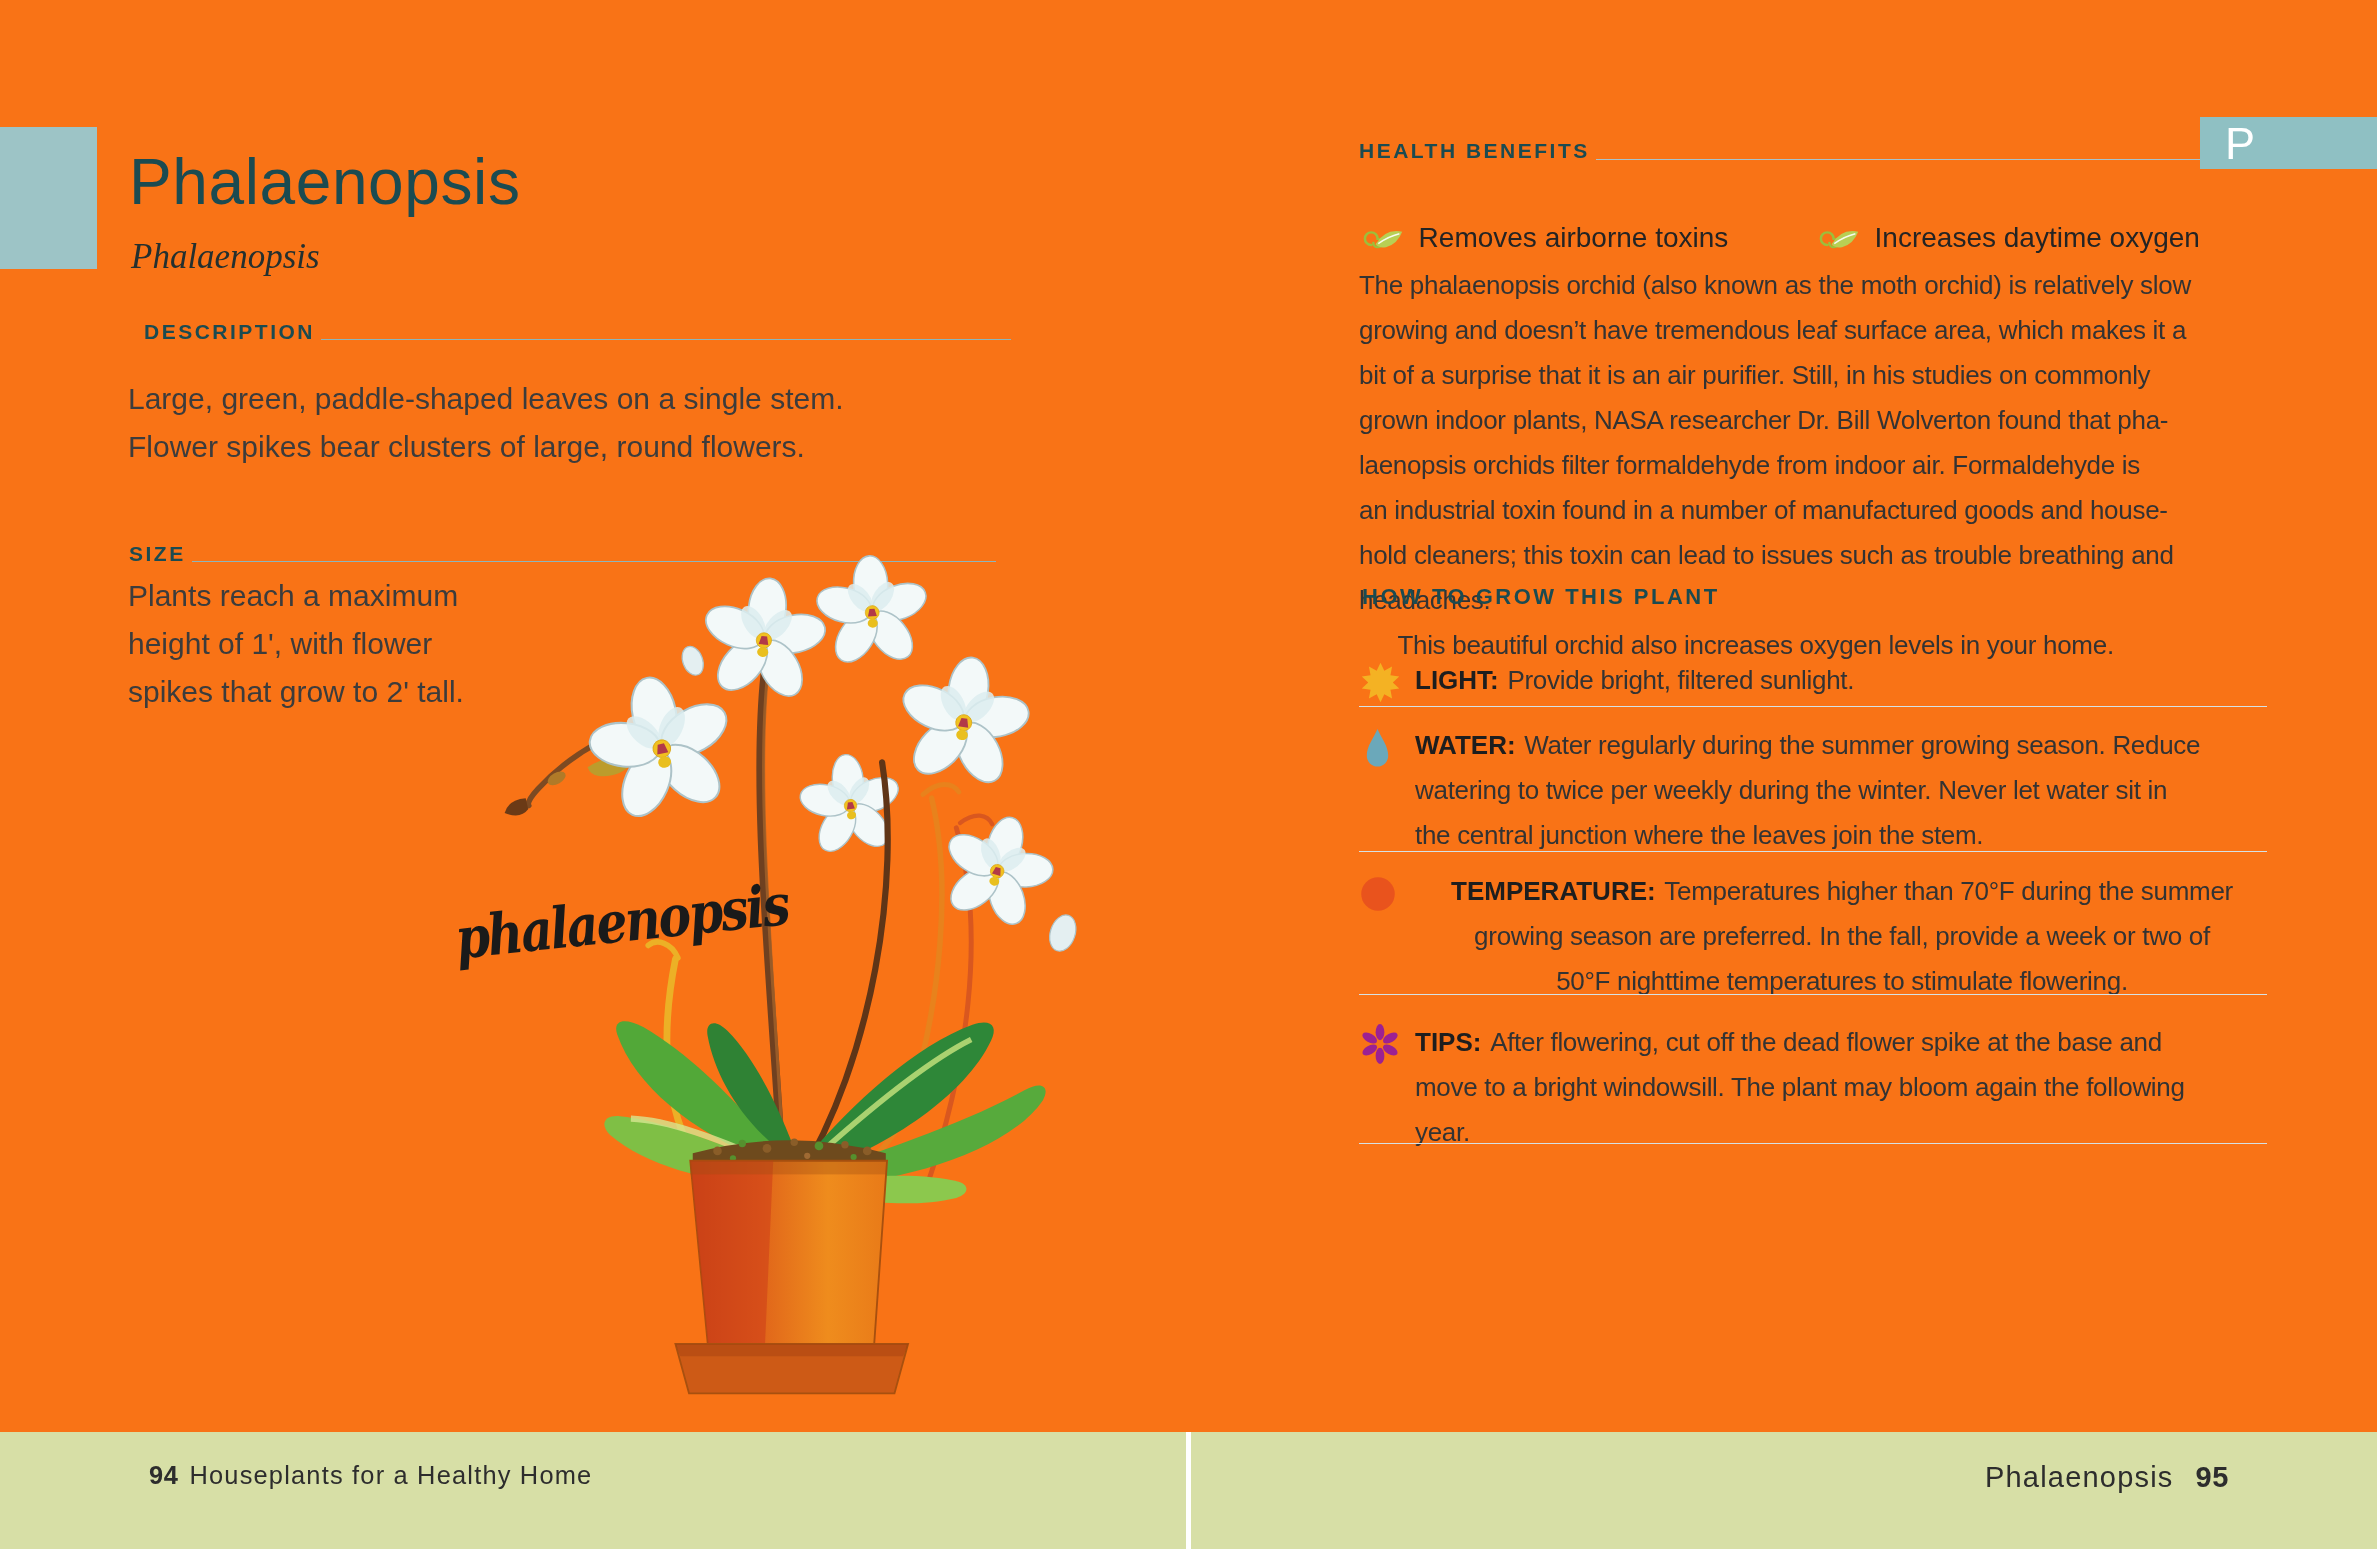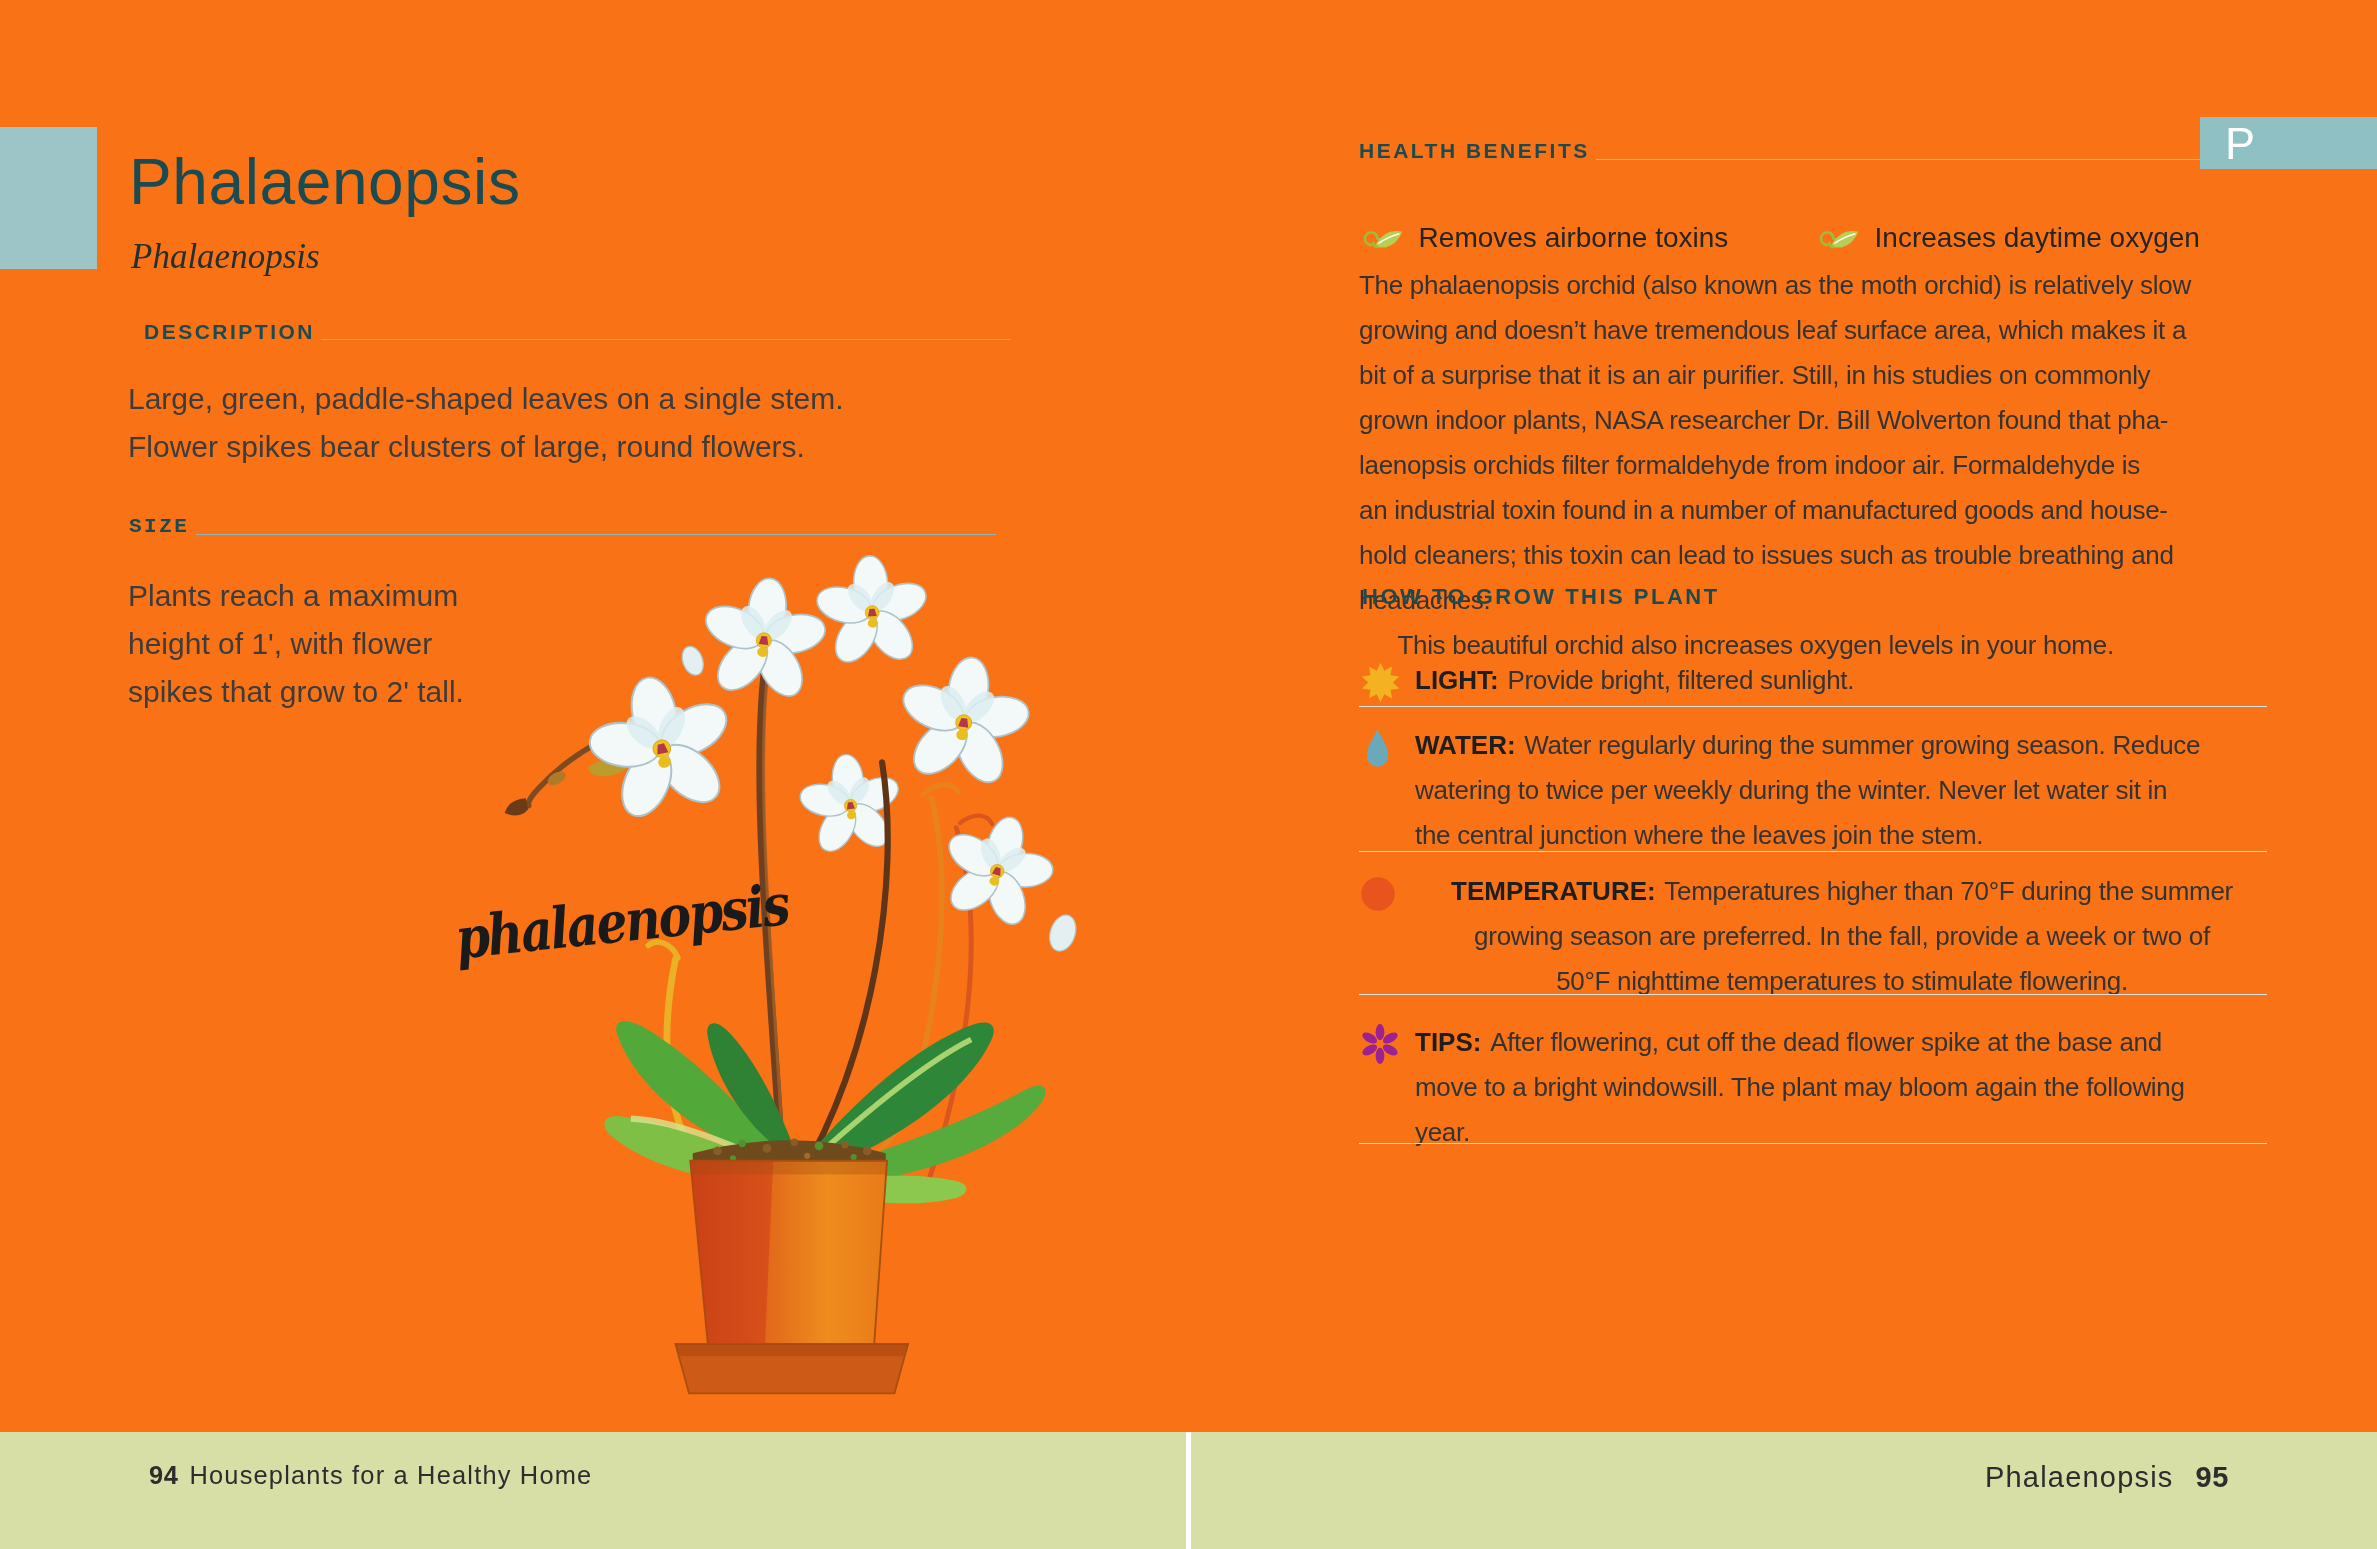--- a/index.html
+++ b/index.html
@@ -8,21 +8,21 @@
     font-family:"Liberation Sans", sans-serif;color:#333;
   }
   
   .teal-block{position:absolute;left:0;top:127px;width:97px;height:142px;background:var(--block_teal);}
   .plant-title{position:absolute;left:129px;top:149px;font-size:64px;line-height:1.05;color:var(--teal_dark);letter-spacing:0.6px;}
   .plant-subtitle{position:absolute;left:131px;top:237px;font-size:35px;font-style:italic;font-family:"Liberation Serif",serif;color:#24302f;}
   .rule-head{position:absolute;display:flex;align-items:flex-end;}
   .rule-head .head-label{font-size:21px;font-weight:bold;letter-spacing:2.5px;color:var(--teal_dark);line-height:1;padding-bottom:1.2px;}
   .rule-head .rule{flex:1;border-bottom:1.9px solid var(--rule_teal);margin-left:6.2px;margin-bottom:3.7px;}
   #desc-head{left:144px;top:321px;width:867px;}
-  #size-head{left:129px;top:516px;width:867px;font-family:Liberation Mono, monospace;}
+  #size-head{left:129px;top:543px;width:867px;}
   .body-left{position:absolute;font-size:30px;line-height:48px;color:#3c3c3c;white-space:pre-line;}
   #desc-text{left:128px;top:375px;width:916px;}
   #size-text{left:128px;top:572px;width:433px;}
   .script-caption{
     position:absolute;left:452px;top:905px;font-size:57px;font-weight:bold;font-style:italic;
     font-family:"DejaVu Serif",serif;color:var(--script_black);letter-spacing:-2.5px;
     transform:rotate(-6deg) scaleX(.86);transform-origin:left top;
   }
   .illustration{position:absolute;left:371px;top:532px;width:792px;height:916px;}
   

